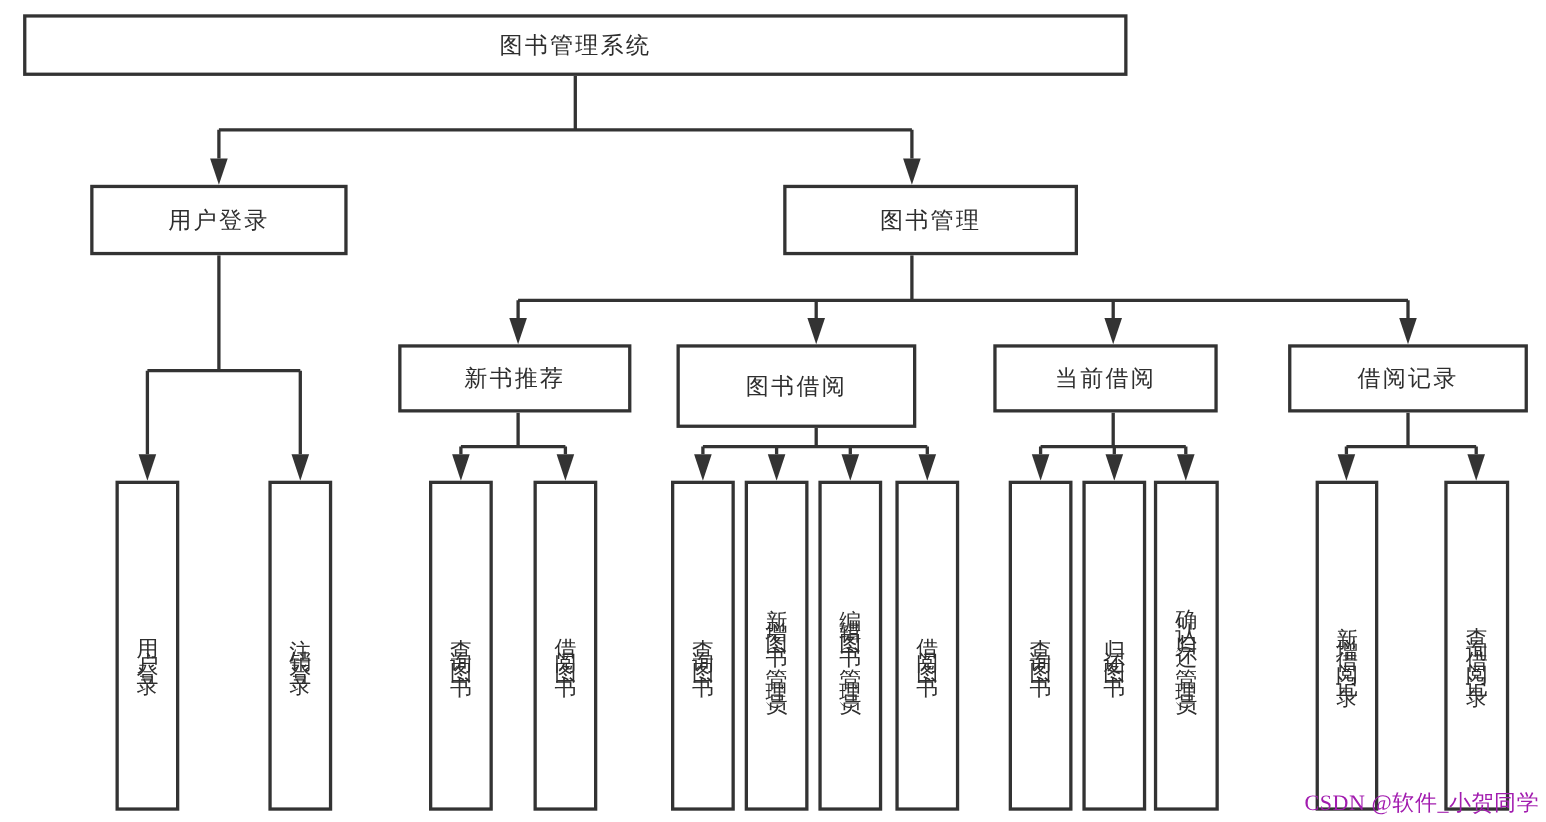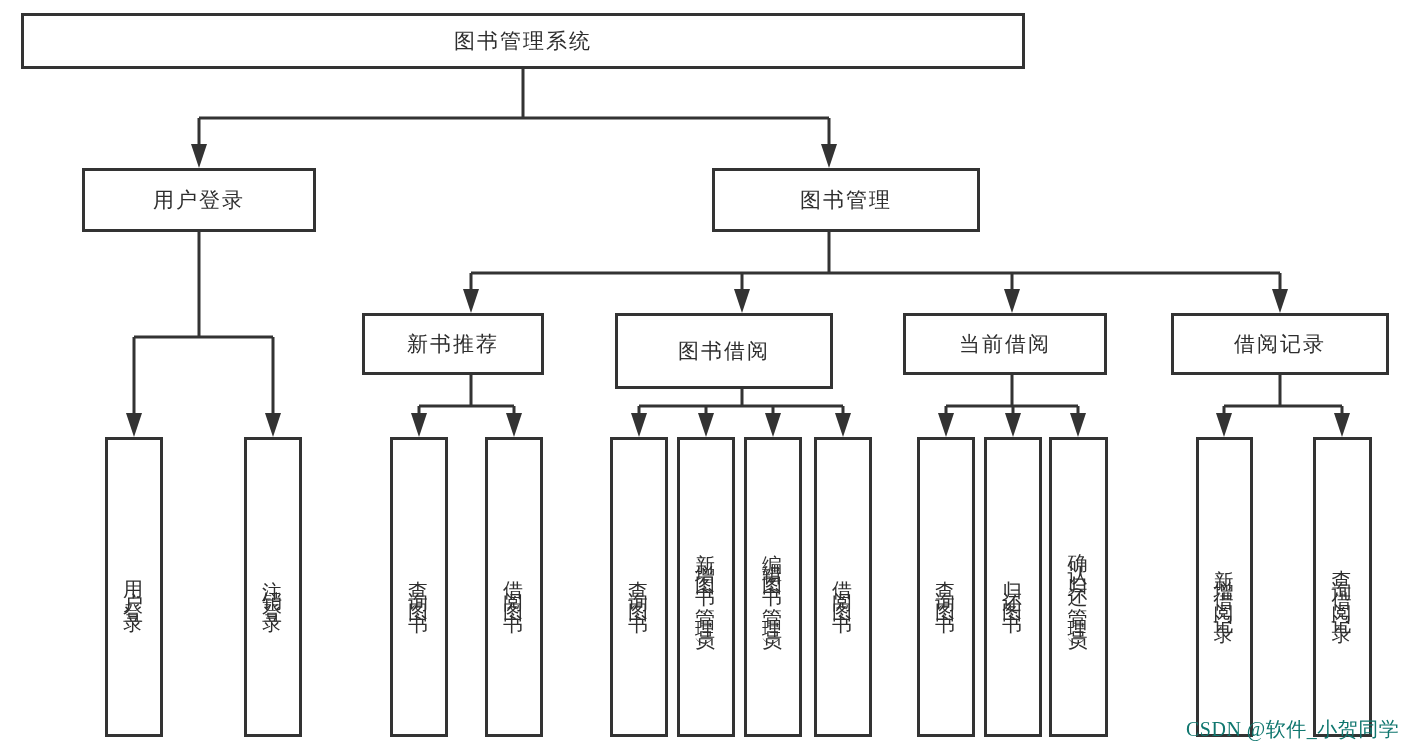--- a/index.html
+++ b/index.html
@@ -12,21 +12,21 @@
     position:absolute;box-sizing:border-box;border:3px solid #333333;background:#ffffff;
     display:flex;align-items:center;justify-content:center;
     color:#2e2e2e;font-size:21px;letter-spacing:2px;white-space:nowrap;
   }
   .node.v{
     writing-mode:vertical-rl;text-orientation:mixed;
     font-size:20px;letter-spacing:11px;white-space:normal;
   }
   .watermark{
     position:absolute;left:1186px;top:716px;width:215px;
-    color:#0f766e;font-size:20px;letter-spacing:0.5px;white-space:nowrap;
+    color:#a21caf;font-size:20px;letter-spacing:0.5px;white-space:nowrap;
   }
 </style>
 </head>
 <body>
 
 <div class="stage">
 
   <svg class="connector-layer" width="1405" height="747" viewBox="0 0 1405 747">
     <g stroke="#333333" stroke-width="3" fill="none">
       <path d="M523 69 V118 M199 118 H829 M199 118 V144 M829 118 V144"></path>
@@ -58,21 +58,21 @@
       <polygon points="1216,413 1232,413 1224,437"></polygon>
       <polygon points="1334,413 1350,413 1342,437"></polygon>
     </g>
   </svg>
 
   <div class="node" style="left:21px;top:13px;width:1004px;height:56px">图书管理系统</div>
 
   <div class="node" style="left:82px;top:168px;width:234px;height:64px">用户登录</div>
   <div class="node" style="left:712px;top:168px;width:268px;height:64px">图书管理</div>
 
-  <div class="node" style="left:362px;top:313px;width:182px;height:62px">新书推荐</div>
+  <div class="node" style="left:362px;top:313px;width:212px;height:62px">新书推荐</div>
   <div class="node" style="left:615px;top:313px;width:218px;height:76px">图书借阅</div>
   <div class="node" style="left:903px;top:313px;width:204px;height:62px">当前借阅</div>
   <div class="node" style="left:1171px;top:313px;width:218px;height:62px">借阅记录</div>
 
   <div class="node v" style="left:105px;top:437px;width:58px;height:300px">用户登录</div>
   <div class="node v" style="left:244px;top:437px;width:58px;height:300px">注销登录</div>
 
   <div class="node v" style="left:390px;top:437px;width:58px;height:300px">查询图书</div>
   <div class="node v" style="left:485px;top:437px;width:58px;height:300px">借阅图书</div>
 

